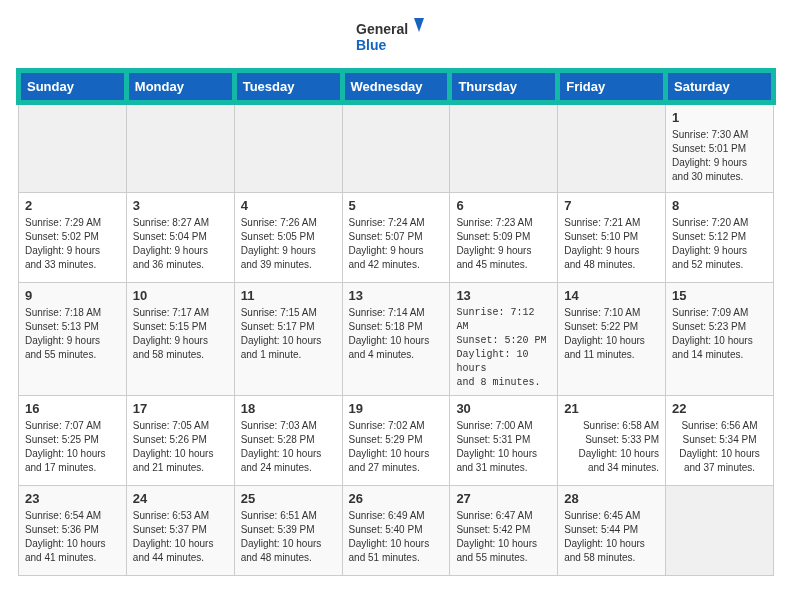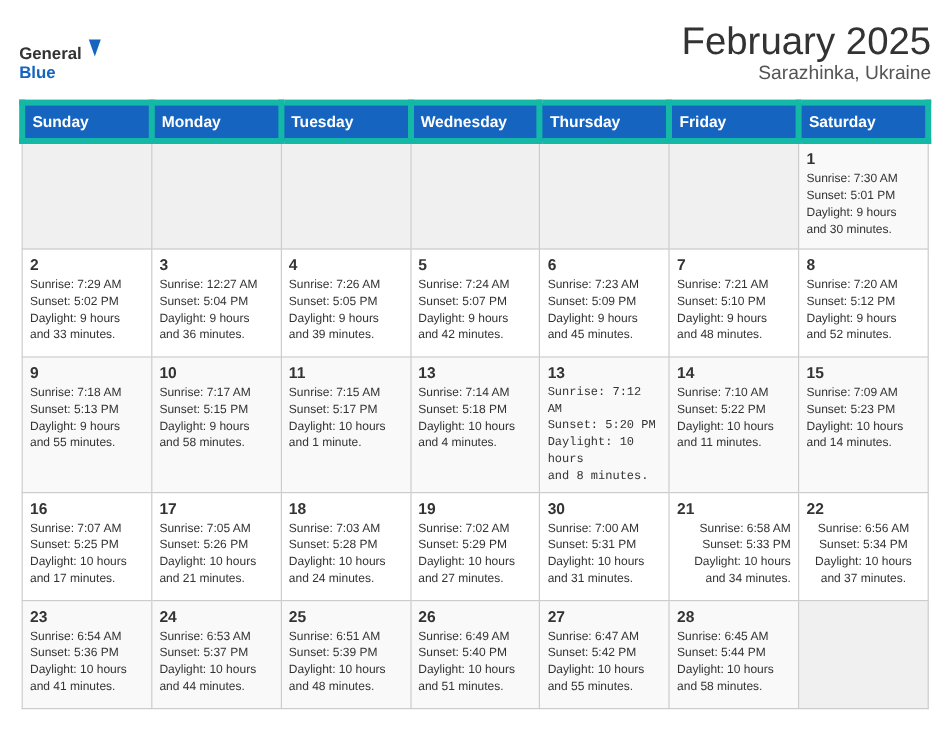--- a/index.html
+++ b/index.html
@@ -6,22 +6,23 @@
     body {
       font-family: Arial, sans-serif;
       background: #fff;
       width: 792px;
       min-height: 612px;
       padding: 16px;
     }
     .header {
       display: flex;
       justify-content: space-between;
-      align-items: flex-end;
+      align-items: center;
       margin-bottom: 12px;
+      flex-direction: column;
     }
     .logo {
       display: flex;
       align-items: center;
       gap: 4px;
     }
     .title-block {
       text-align: right;
     }
     .title-block h1 {
@@ -82,24 +83,20 @@
 <body>
 
 <div class="header">
   <div class="logo">
       <svg width="80" height="40" viewBox="0 0 80 40">
         <text x="0" y="18" font-size="14" font-weight="bold" fill="#333" font-family="Arial, sans-serif">General</text>
         <text x="0" y="34" font-size="14" font-weight="bold" fill="#1565c0" font-family="Arial, sans-serif">Blue</text>
         <polygon points="58,2 68,2 63,16" fill="#1565c0"></polygon>
       </svg>
     </div>
-  <div class="title-block">
-    <h1>February 2025</h1>
-    <h2>Sarazhinka, Ukraine</h2>
-  </div>
 </div>
 
 <table class="calendar">
   <thead>
     <tr>
     <th>Sunday</th>
         <th>Monday</th>
         <th>Tuesday</th>
         <th>Wednesday</th>
         <th>Thursday</th>
@@ -126,21 +123,21 @@
       <tr>
         <td>
           <span class="day-num">2</span>
           <div class="cell-content" style="white-space: pre-line;">Sunrise: 7:29 AM
 Sunset: 5:02 PM
 Daylight: 9 hours
 and 33 minutes.</div>
         </td>
         <td>
           <span class="day-num">3</span>
-          <div class="cell-content" style="white-space: pre-line;">Sunrise: 12:27 AM
+          <div class="cell-content" style="white-space: pre-line;">Sunrise: 8:27 AM
 Sunset: 5:04 PM
 Daylight: 9 hours
 and 36 minutes.</div>
         </td>
         <td>
           <span class="day-num">4</span>
           <div class="cell-content" style="white-space: pre-line;">Sunrise: 7:26 AM
 Sunset: 5:05 PM
 Daylight: 9 hours
 and 39 minutes.</div>

